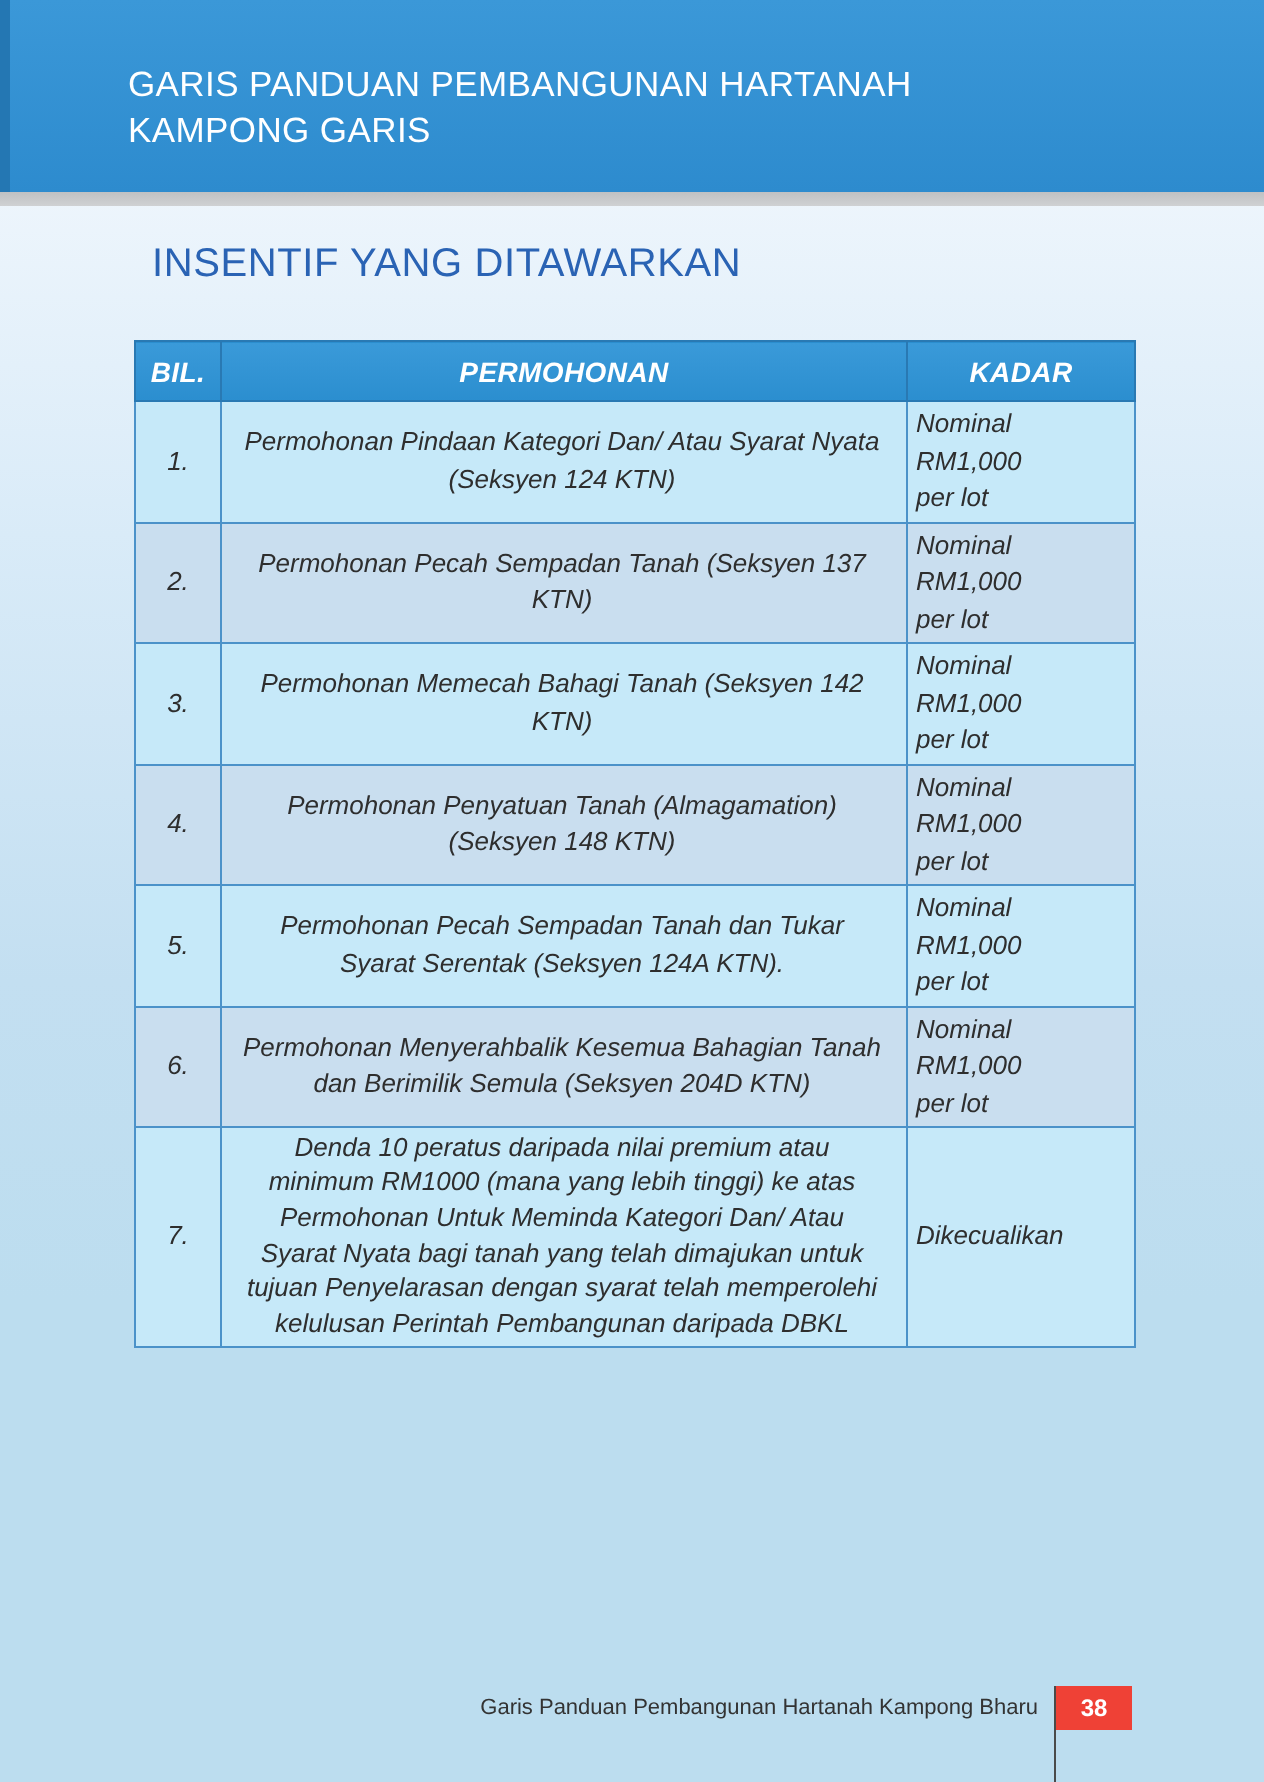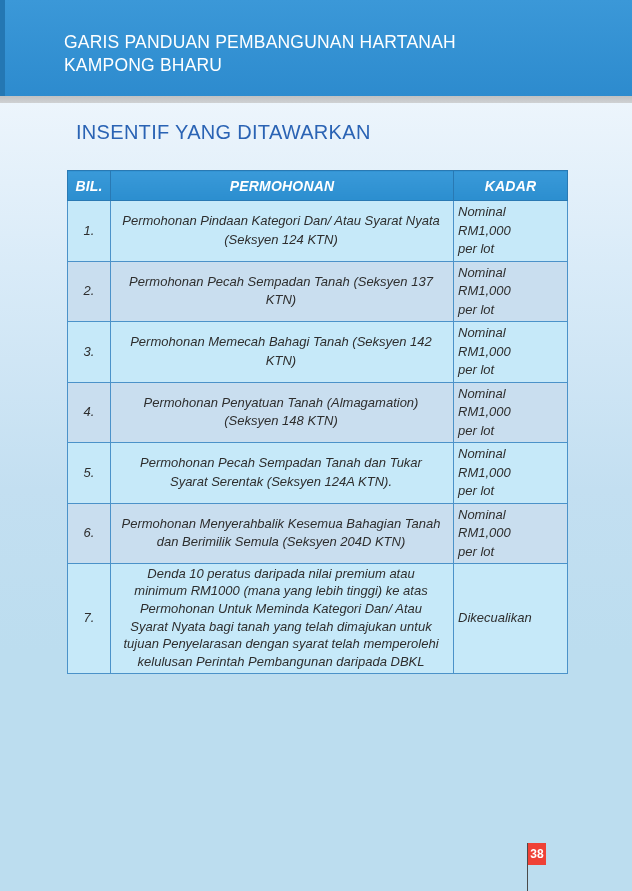--- a/index.html
+++ b/index.html
@@ -81,36 +81,36 @@
     position:absolute; top:848px; left:150px; width:369px;
     text-align:right;
     font-size:11px; line-height:13px; color:#333333;
   }
   .page-number-line {
     position:absolute; left:527px; top:843px;
     width:1px; height:48px; background:#4A4A4A;
   }
   .page-number {
     position:absolute; left:528px; top:843px;
-    width:18px; height:22px;
+    width:38px; height:22px;
     background:#EF4136; color:#ffffff;
     font-size:12px; font-weight:bold;
     text-align:center; line-height:22px;
   }
 </style>
 </head>
 <body>
 
 <div class="page">
 
   <header class="banner">
     <div class="banner-edge"></div>
     <div class="banner-title">
       <div>GARIS PANDUAN PEMBANGUNAN HARTANAH</div>
-      <div>KAMPONG BHARU</div>
+      <div>KAMPONG GARIS</div>
     </div>
   </header>
 
   <div class="divider"></div>
 
   <div class="section-title">INSENTIF YANG DITAWARKAN</div>
 
   <table class="incentive-table">
     <colgroup>
       <col style="width:43px">
@@ -182,16 +182,17 @@
         <tr class="odd">
           <td class="bil">7.</td>
           <td class="permohonan">Denda 10 peratus daripada nilai premium atau minimum RM1000 (mana yang lebih tinggi) ke atas Permohonan Untuk Meminda Kategori Dan/ Atau Syarat Nyata bagi tanah yang telah dimajukan untuk tujuan Penyelarasan dengan syarat telah memperolehi kelulusan Perintah Pembangunan daripada DBKL</td>
           <td class="kadar">
             <div>Dikecualikan</div>
           </td>
         </tr>
       </tbody>
   </table>
 
+  <span class="footer-text">Garis Panduan Pembangunan Hartanah Kampong Bharu</span>
   <div class="page-number-line"></div>
   <div class="page-number">38</div>
 
 </div>
 
 </body></html>

